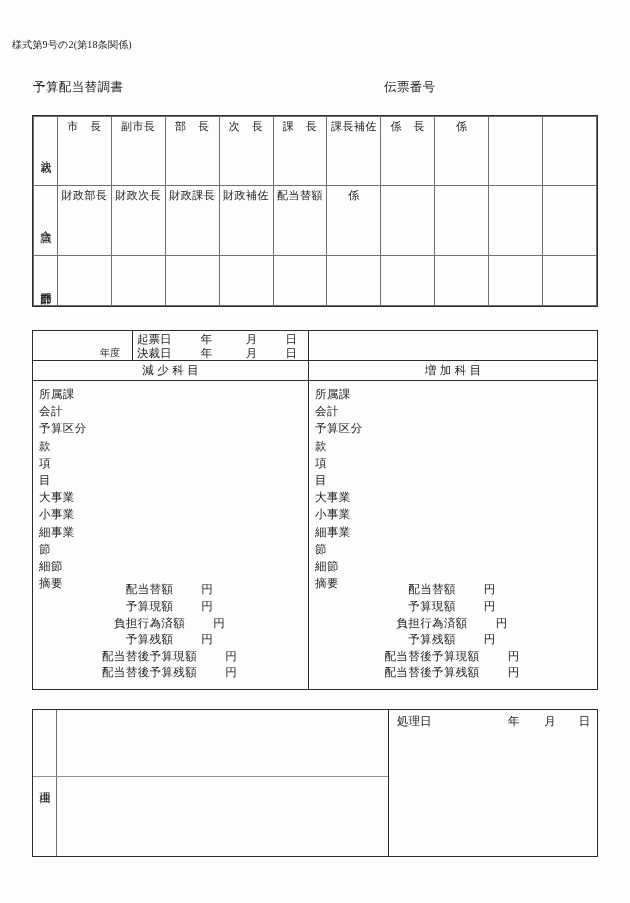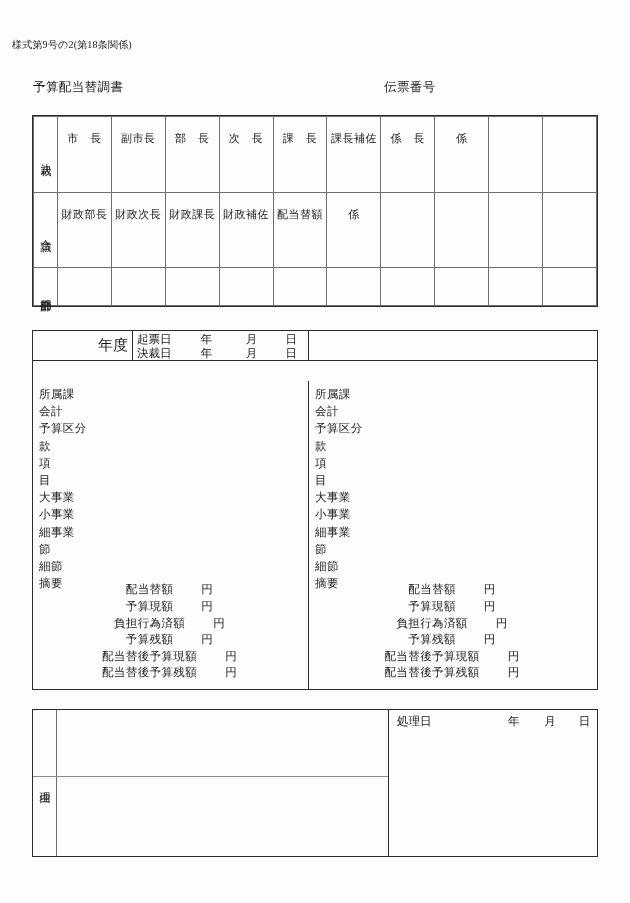--- a/index.html
+++ b/index.html
@@ -66,21 +66,21 @@
     width: 100%;
     height: 100%;
     border-collapse: collapse;
     table-layout: fixed;
   }
   #approval-table td {
     border: 0.8px solid #6f6f6f;
     box-sizing: border-box;
     vertical-align: top;
     font-size: 11px;
-    padding: 14px 2px 0 2px;
+    padding: 2px 2px 0 2px;
     text-align: center;
     letter-spacing: 0.5px;
     white-space: nowrap;
   }
   #approval-table td.rowlabel {
     vertical-align: middle;
     text-align: center;
     padding: 0;
     font-size: 11px;
     letter-spacing: 0;
@@ -108,23 +108,23 @@
 
   .bt-meta {
     top: 0;
     height: 30px;
     border-bottom: 1.6px solid #2b2b2b;
   }
   .bt-meta .yeardo {
     position: absolute; left: 0; top: 0; width: 100px; height: 100%;
     border-right: 1.3px solid #2b2b2b;
     box-sizing: border-box;
-    display: flex; align-items: center; justify-content: flex-end;
-    padding-right: 4px;
-    font-size: 15px;
+    display: flex; align-items: flex-end; justify-content: flex-end;
+    padding-right: 12px;
+    font-size: 10px;
   }
   .bt-meta .dates {
     position: absolute; left: 100px; top: 0; width: 176px; height: 100%;
     border-right: 1.3px solid #2b2b2b;
     box-sizing: border-box;
     padding: 1px 4px 0 4px;
     font-size: 11.5px;
   }
   .dateline { display: flex; align-items: baseline; line-height: 14px; white-space: nowrap; gap: 8px; }
   .dateline .lbl { width: 60px; }
@@ -291,20 +291,24 @@
         <div class="dateline">
           <span class="lbl">決裁日</span>
           <span class="y">年</span>
           <span class="m">月</span>
           <span class="d">日</span>
         </div>
       </div>
       <div class="blankcell"></div>
     </div>
 
+    <div class="bt-row bt-heads">
+      <div class="h left">減少科目</div>
+      <div class="h right">増加科目</div>
+    </div>
 
     <div class="bt-row bt-body">
 
       <div class="bt-col left">
         <div class="field-list">
           <div>所属課</div>
           <div>会計</div>
           <div>予算区分</div>
           <div>款</div>
           <div>項</div>

